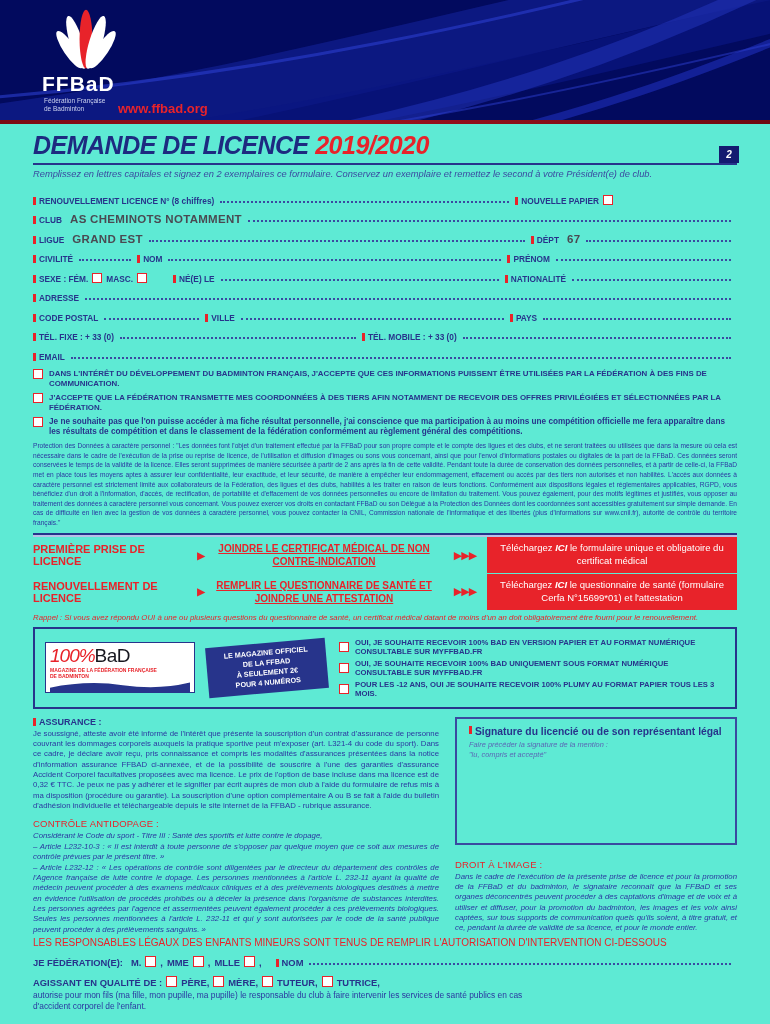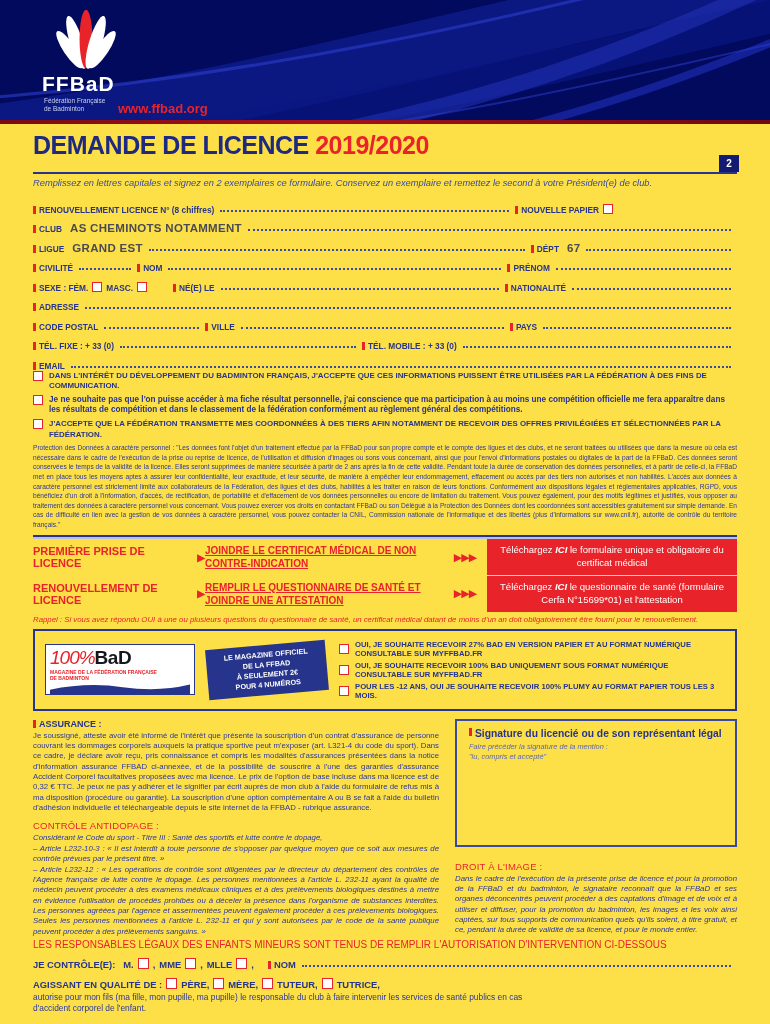--- a/index.html
+++ b/index.html
@@ -1,65 +1,65 @@
 <!DOCTYPE html>
 <html><head>
 <meta charset="utf-8">
 <style>
   * { box-sizing: border-box; margin: 0; padding: 0; }
   body { width: 770px; background:#fff; font-family:"Liberation Sans", sans-serif; }
-  .page { width:770px; height:1024px; overflow:hidden; background:#fde047; }
+  .page { width:770px; height:1024px; overflow:hidden; background:#5eead4; }
 
   
   .header { position:relative; height:120px; background:#020a5e; overflow:hidden; }
   .hdr-swirl { position:absolute; inset:0; width:100%; height:100%; }
   .logo { position:absolute; left:40px; top:6px; }
   .brand { position:absolute; left:42px; top:72px; color:#fff; font-weight:bold; font-size:21px; letter-spacing:1px; }
   .org { position:absolute; left:44px; top:97px; color:#cdd3f0; font-size:6.5px; line-height:1.25; }
   .url { position:absolute; left:118px; top:101px; color:#e8232a; font-weight:bold; font-size:13px; }
   .hdr-line { height:4px; background:linear-gradient(90deg,#7a0b12,#a31220 40%,#6e0a10); }
 
   
   .content { padding: 7px 33px 0 33px; color:#27348b; }
-  .titlebar { position:relative; border-bottom:2.5px solid #27348b; padding-bottom:12px; }
+  .titlebar { position:relative; border-bottom:2.5px solid #27348b; padding-bottom:3px;font-style:italic; }
   .title { font-size:25px; font-weight:bold; color:#1d2a80; letter-spacing:-0.5px; }
   .title .season { color:#e8232a; }
   .pagebadge { position:absolute; right:-2px; bottom:0; width:20px; height:17px; background:#131b70; color:#fff; font-size:10px; font-weight:bold; display:flex; align-items:center; justify-content:center; }
   .subtitle { font-style:italic; font-size:9.3px; color:#3a4aa0; margin:4px 0 7px 0; }
 
   .frow { display:flex; align-items:flex-end; height:19.5px; font-size:8.3px; font-weight:bold; color:#27348b; white-space:nowrap; }
   .bar { display:inline-block; width:3px; height:8px; background:#e8232a; margin-right:3px; flex:none; }
   .lbl { display:inline-flex; align-items:center; }
   .dots { border-bottom:2px dotted #3a4aa0; height:3px; margin:0 6px 3px 6px; flex:1; min-width:18px; }
   .dots.fx { flex:none; }
   .cb { display:inline-block; width:10px; height:10px; border:1.6px solid #e8232a; background:#fff; margin:0 4px 1px 4px; flex:none; }
   .val { font-weight:bold; color:#4a4a52; font-size:11.5px; margin-left:8px; letter-spacing:0.3px; }
 
-  .consents { }
+  .consents { margin-top:7px; }
   .consent { display:flex; align-items:flex-start; margin-bottom:3.5px; font-size:7.9px; font-weight:bold; color:#27348b; line-height:1.3; }
   .consent .cb { margin:0 6px 0 0; }
   .consent.norm { font-weight:bold; font-size:8.2px; }
   .rgpd { font-size:6.6px; line-height:1.45; text-align:justify; color:#2a37a0; margin-top:2px; }
 
   .bluesep { border-bottom:2.5px solid #27348b; box-shadow:0 2px 0 #b9c1e8; margin:6px 0 2px 0; }
 
   .medrow { display:grid; grid-template-columns:172px 238px 44px 1fr; align-items:center; margin:1px 0; }
   .medlabel { color:#e8232a; font-weight:bold; font-size:11px; display:flex; align-items:center; gap:8px; }
   .arr1 { font-size:10px; color:#e8232a; }
-  .medaction { color:#e8232a; font-weight:bold; font-size:10px; text-decoration:underline; line-height:1.3; cursor:pointer; }
+  .medaction { color:#e8232a; font-weight:bold; font-size:10px; text-align:center; text-decoration:underline; line-height:1.3; cursor:pointer; }
   .arr3 { color:#e8232a; font-size:11px; letter-spacing:-1px; text-align:center; }
   .medbtn { background:#e8232a; color:#fff; border:none; font-family:inherit; font-size:9.5px; line-height:1.35; padding:5px 10px; text-align:center; width:100%; cursor:pointer; }
   .medbtn .ici { font-weight:bold; font-style:italic; }
   .rappel { color:#e8232a; font-style:italic; font-size:7.8px; margin:3px 0 5px 0; }
 
   .magbox { border:2.5px solid #27348b; display:flex; align-items:center; gap:12px; padding:6px 10px; margin-bottom:8px; }
   .maglogo { width:150px; flex:none; border:1.5px solid #27348b; padding:2px 4px 0 4px; background:#fff; }
   .maglogo-row { display:flex; align-items:baseline; }
   .m100 { color:#e8232a; font-weight:normal; font-style:italic; font-size:19px; letter-spacing:-1px; }
-  .mbad { color:#16161e; font-weight:bold; font-size:19px; letter-spacing:-0.5px; }
+  .mbad { color:#16161e; font-weight:normal; font-size:19px; letter-spacing:-0.5px; }
   .magcap { color:#e8232a; font-size:5px; font-weight:bold; line-height:1.2; }
   .magwave { display:block; width:100%; height:12px; margin-top:1px; }
   .magbadge { flex:none; width:120px; height:50px; background:#27348b; color:#fff; transform:rotate(-5deg); display:flex; flex-direction:column; align-items:center; justify-content:center; font-size:7.2px; font-weight:bold; line-height:1.4; text-align:center; }
   .magopts { flex:1; }
   .magopt { display:flex; align-items:center; margin:3px 0; font-size:7.7px; font-weight:bold; color:#27348b; }
   .magopt .cb { margin:0 6px 0 0; }
 
   .cols { display:flex; gap:16px; margin-top:4px; }
   .colL { flex:1; }
   .colR { width:282px; flex:none; }
@@ -232,27 +232,27 @@
           <span>EMAIL</span>
         </span>
       <span class="dots"></span>
     </div>
 
     <div class="consents">
       <div class="consent">
         <span class="cb"></span>
         <span>DANS L'INTÉRÊT DU DÉVELOPPEMENT DU BADMINTON FRANÇAIS, J'ACCEPTE QUE CES INFORMATIONS PUISSENT ÊTRE UTILISÉES PAR LA FÉDÉRATION À DES FINS DE COMMUNICATION.</span>
       </div>
+      <div class="consent">
+        <span class="cb"></span>
+        <span>J'ACCEPTE QUE LA FÉDÉRATION TRANSMETTE MES COORDONNÉES À DES TIERS AFIN NOTAMMENT DE RECEVOIR DES OFFRES PRIVILÉGIÉES ET SÉLECTIONNÉES PAR LA FÉDÉRATION.</span>
+      </div>
       <div class="consent norm">
         <span class="cb"></span>
         <span>Je ne souhaite pas que l'on puisse accéder à ma fiche résultat personnelle, j'ai conscience que ma participation à au moins une compétition officielle me fera apparaître dans les résultats de compétition et dans le classement de la fédération conformément au règlement général des compétitions.</span>
-      </div>
-      <div class="consent">
-        <span class="cb"></span>
-        <span>J'ACCEPTE QUE LA FÉDÉRATION TRANSMETTE MES COORDONNÉES À DES TIERS AFIN NOTAMMENT DE RECEVOIR DES OFFRES PRIVILÉGIÉES ET SÉLECTIONNÉES PAR LA FÉDÉRATION.</span>
       </div>
       <div class="rgpd">Protection des Données à caractère personnel : "Les données font l'objet d'un traitement effectué par la FFBaD pour son propre compte et le compte des ligues et des clubs, et ne seront traitées ou utilisées que dans la mesure où cela est nécessaire dans le cadre de l'exécution de la prise ou reprise de licence, de l'utilisation et diffusion d'images ou sons vous concernant, ainsi que pour l'envoi d'informations postales ou digitales de la part de la FFBaD. Ces données seront conservées le temps de la validité de la licence. Elles seront supprimées de manière sécurisée à partir de 2 ans après la fin de cette validité. Pendant toute la durée de conservation des données personnelles, et à partir de celle-ci, la FFBaD met en place tous les moyens aptes à assurer leur confidentialité, leur exactitude, et leur sécurité, de manière à empêcher leur endommagement, effacement ou accès par des tiers non autorisés et non habilités. L'accès aux données à caractère personnel est strictement limité aux collaborateurs de la Fédération, des ligues et des clubs, habilités à les traiter en raison de leurs fonctions. Conformément aux dispositions légales et réglementaires applicables, RGPD, vous bénéficiez d'un droit à l'information, d'accès, de rectification, de portabilité et d'effacement de vos données personnelles ou encore de limitation du traitement. Vous pouvez également, pour des motifs légitimes et justifiés, vous opposer au traitement des données à caractère personnel vous concernant. Vous pouvez exercer vos droits en contactant FFBaD ou son Délégué à la Protection des Données dont les coordonnées sont accessibles gratuitement sur simple demande. En cas de difficulté en lien avec la gestion de vos données à caractère personnel, vous pouvez contacter la CNIL, Commission nationale de l'informatique et des libertés (plus d'informations sur www.cnil.fr), autorité de contrôle du territoire français."</div>
     </div>
 
     <div class="bluesep"></div>
 
     <div class="medrow">
       <span class="medlabel">
           <span>PREMIÈRE PRISE DE LICENCE</span>
           <span class="arr1">▶</span>
@@ -288,21 +288,21 @@
       </div>
       <div class="magbadge">
         <div>LE MAGAZINE OFFICIEL</div>
         <div>DE LA FFBAD</div>
         <div>À SEULEMENT 2€</div>
         <div>POUR 4 NUMÉROS</div>
       </div>
       <div class="magopts">
         <div class="magopt">
             <span class="cb"></span>
-            <span>OUI, JE SOUHAITE RECEVOIR 27% BAD EN VERSION PAPIER ET AU FORMAT NUMÉRIQUE CONSULTABLE SUR MYFFBAD.FR</span>
+            <span>OUI, JE SOUHAITE RECEVOIR 100% BAD EN VERSION PAPIER ET AU FORMAT NUMÉRIQUE CONSULTABLE SUR MYFFBAD.FR</span>
           </div>
         <div class="magopt">
             <span class="cb"></span>
             <span>OUI, JE SOUHAITE RECEVOIR 100% BAD UNIQUEMENT SOUS FORMAT NUMÉRIQUE CONSULTABLE SUR MYFFBAD.FR</span>
           </div>
         <div class="magopt">
             <span class="cb"></span>
             <span>POUR LES -12 ANS, OUI JE SOUHAITE RECEVOIR 100% PLUMY AU FORMAT PAPIER TOUS LES 3 MOIS.</span>
           </div>
       </div>
@@ -332,21 +332,21 @@
           </div>
         </div>
         <div class="redhead" style="margin-top:14px;">DROIT À L'IMAGE :</div>
         <div class="small-just ital">Dans le cadre de l'exécution de la présente prise de licence et pour la promotion de la FFBaD et du badminton, le signataire reconnaît que la FFBaD et ses organes déconcentrés peuvent procéder à des captations d'image et de voix et à utiliser et diffuser, pour la promotion du badminton, les images et les voix ainsi captées, sur tous supports de communication quels qu'ils soient, à titre gratuit, et ce, pendant la durée de validité de sa licence, et pour le monde entier.</div>
       </div>
     </div>
 
     <div class="minhead">LES RESPONSABLES LÉGAUX DES ENFANTS MINEURS SONT TENUS DE REMPLIR L'AUTORISATION D'INTERVENTION CI-DESSOUS</div>
 
     <div class="minrow">
-      <span>JE CONTRÔLE(E):</span>
+      <span>JE FÉDÉRATION(E):</span>
       <span style="width:8px;"></span>
       <span>M.</span>
         <span class="cb"></span>
         <span>,</span>
       <span style="width:4px;"></span>
       <span>MME</span>
         <span class="cb"></span>
         <span>,</span>
       <span style="width:4px;"></span>
       <span>MLLE</span>

